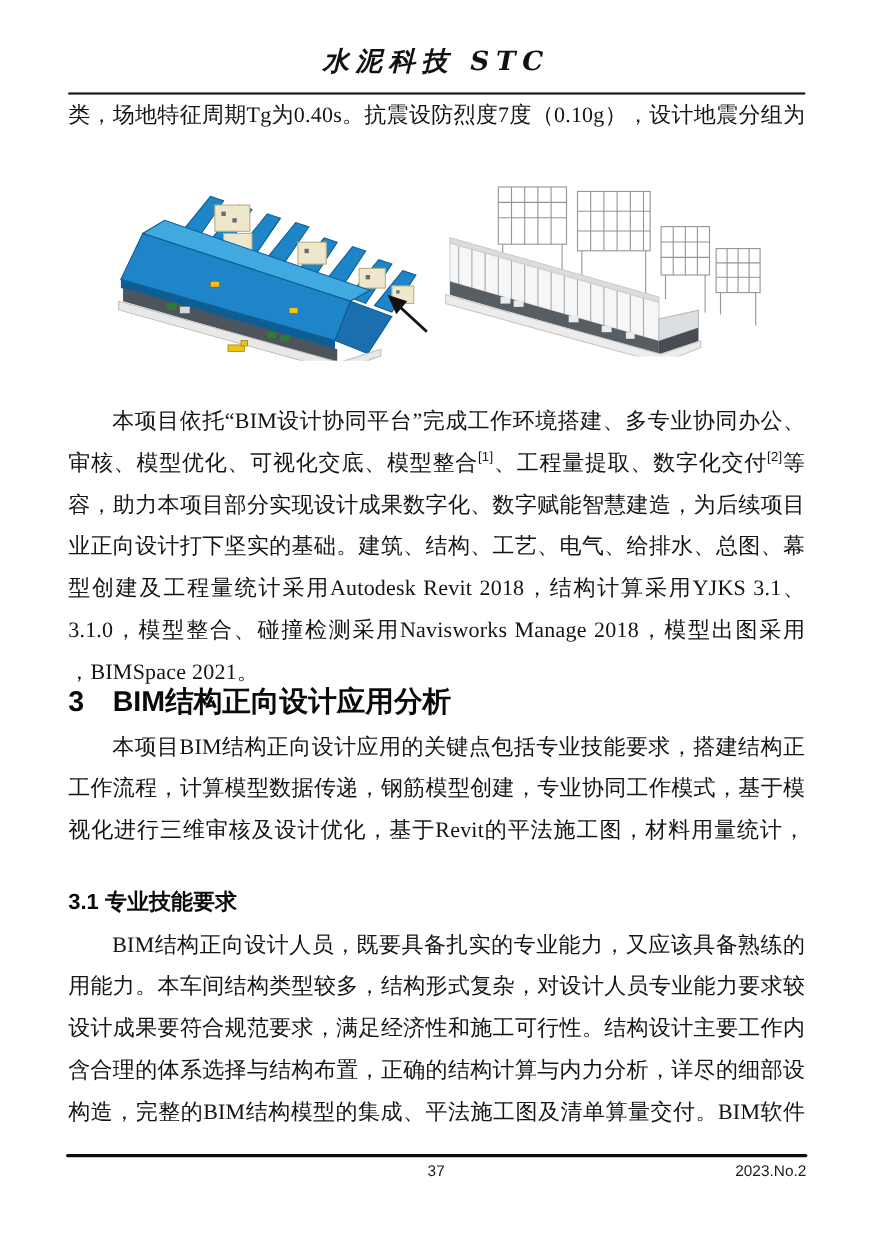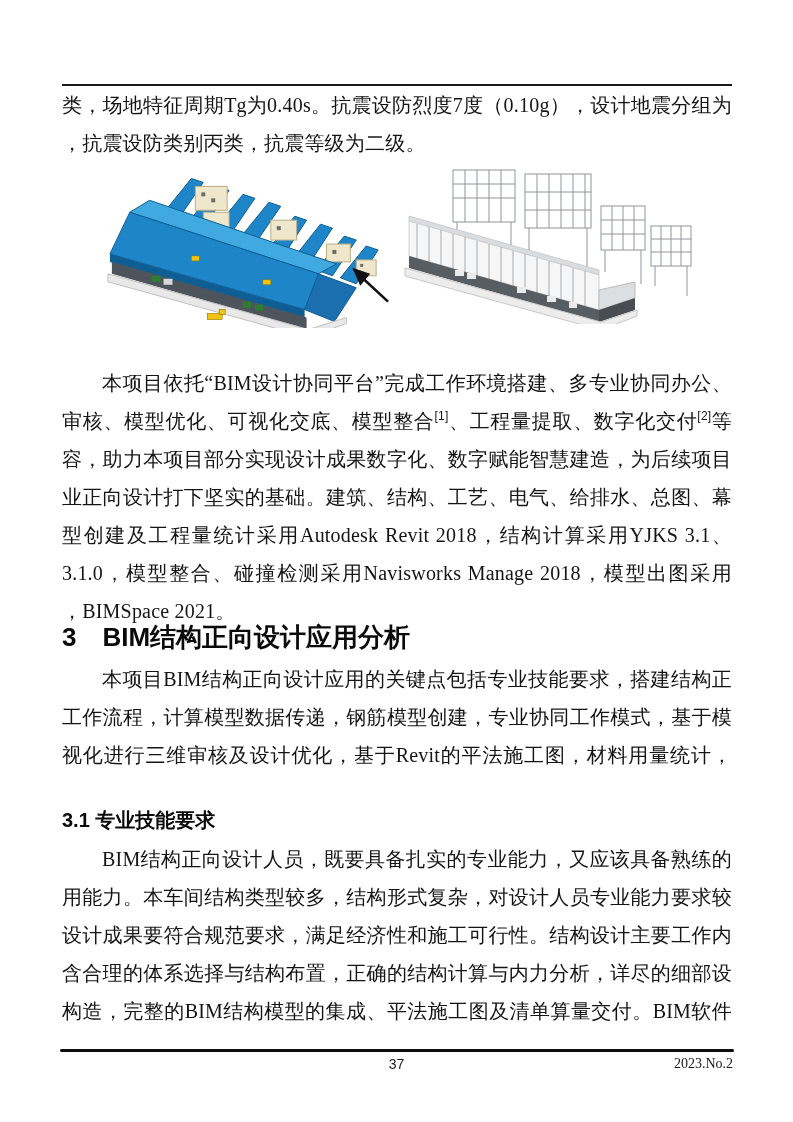--- a/index.html
+++ b/index.html
@@ -42,33 +42,33 @@
     font-family:"Liberation Sans", sans-serif;font-weight:bold;font-size:20px;line-height:30px;color:#0a0a0a;
   }
 
   .footer-rule{position:absolute;top:1049px;left:60px;width:674px;height:3px;background:#0d0d0d;border-radius:2px;}
   .page-num{
     position:absolute;top:1056px;left:0;width:100%;text-align:center;
     font-family:Liberation Sans, sans-serif;font-size:14px;color:#1a1a1a;
   }
   .issue{
     position:absolute;top:1056px;right:60px;
-    font-family:Liberation Serif, serif;font-size:14px;color:#1a1a1a;
+    font-family:Liberation Sans, sans-serif;font-size:14px;color:#1a1a1a;
   }
 </style>
 </head>
 <body>
 
 <div class="page">
 
+  <div class="journal-title">水泥科技 STC</div>
   <div class="header-rule"></div>
 
   <div class="block" style="top:86px">
     <div class="line">类，场地特征周期Tg为0.40s。抗震设防烈度7度（0.10g），设计地震分组为第二组</div>
-    <div class="line last">，抗震设防类别丙类，抗震等级为二级。</div>
   </div>
 
   <div class="figure-wrap">
 
     <svg width="298" height="160" viewBox="0 0 300 160">
       <g>
 
         <g fill="#1E86C8" stroke="#0F5E93" stroke-width="1">
           <polygon points="62,52 96,10 108,14 78,58"></polygon>
           <polygon points="88,60 122,18 134,22 104,66"></polygon>

